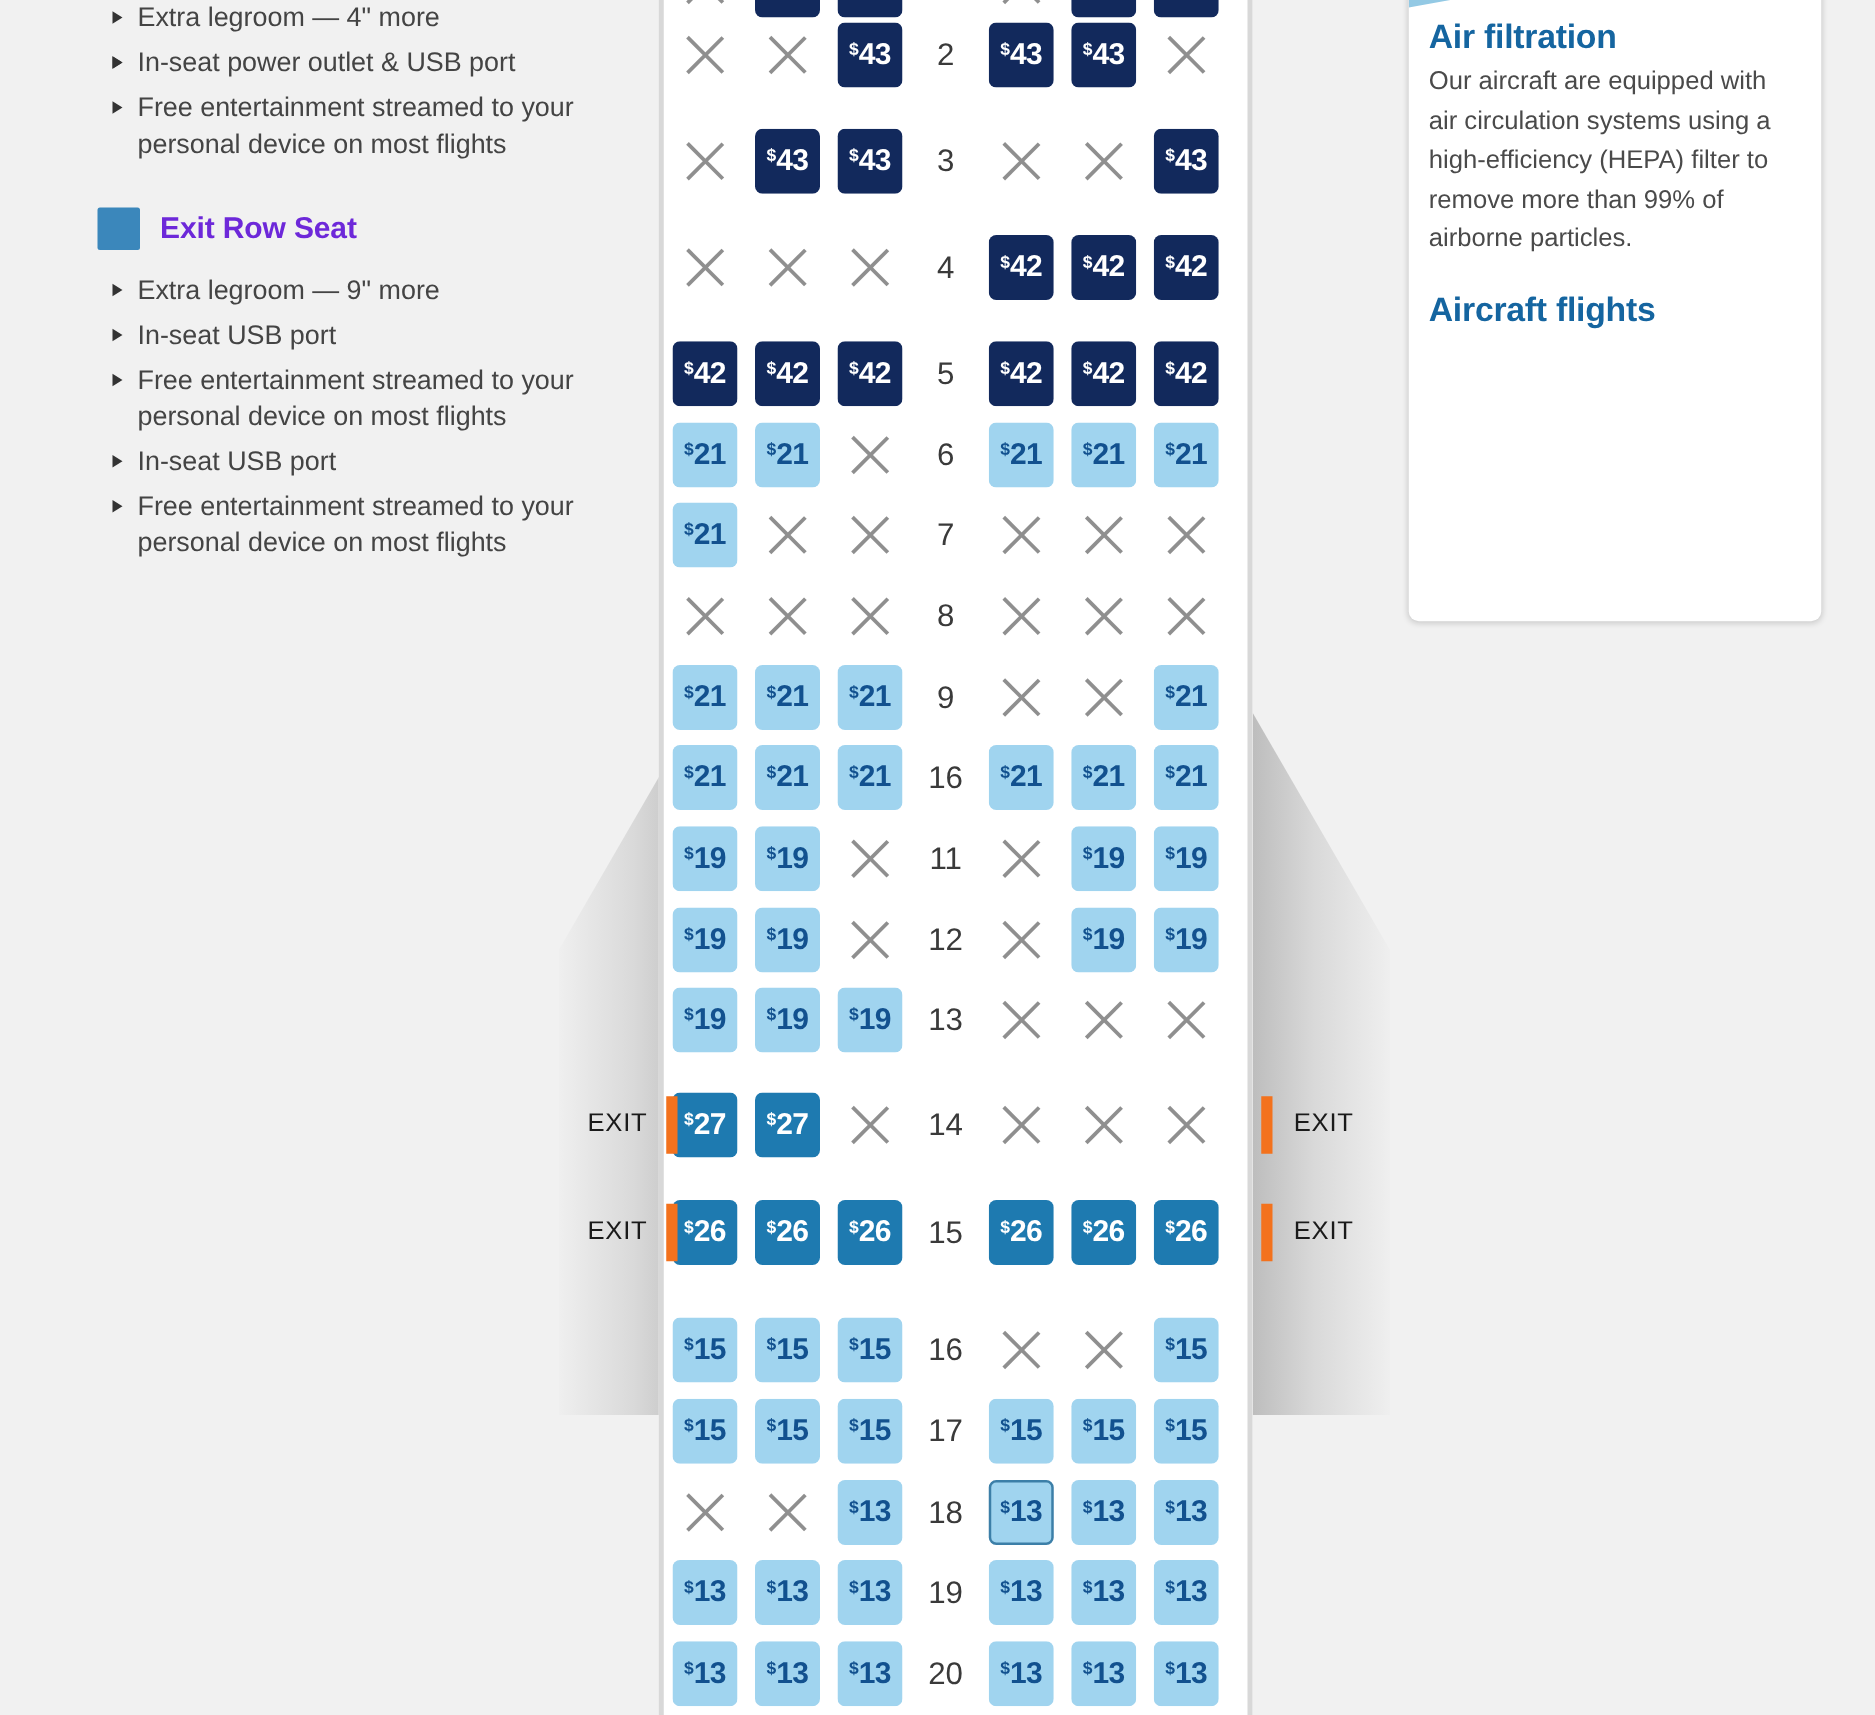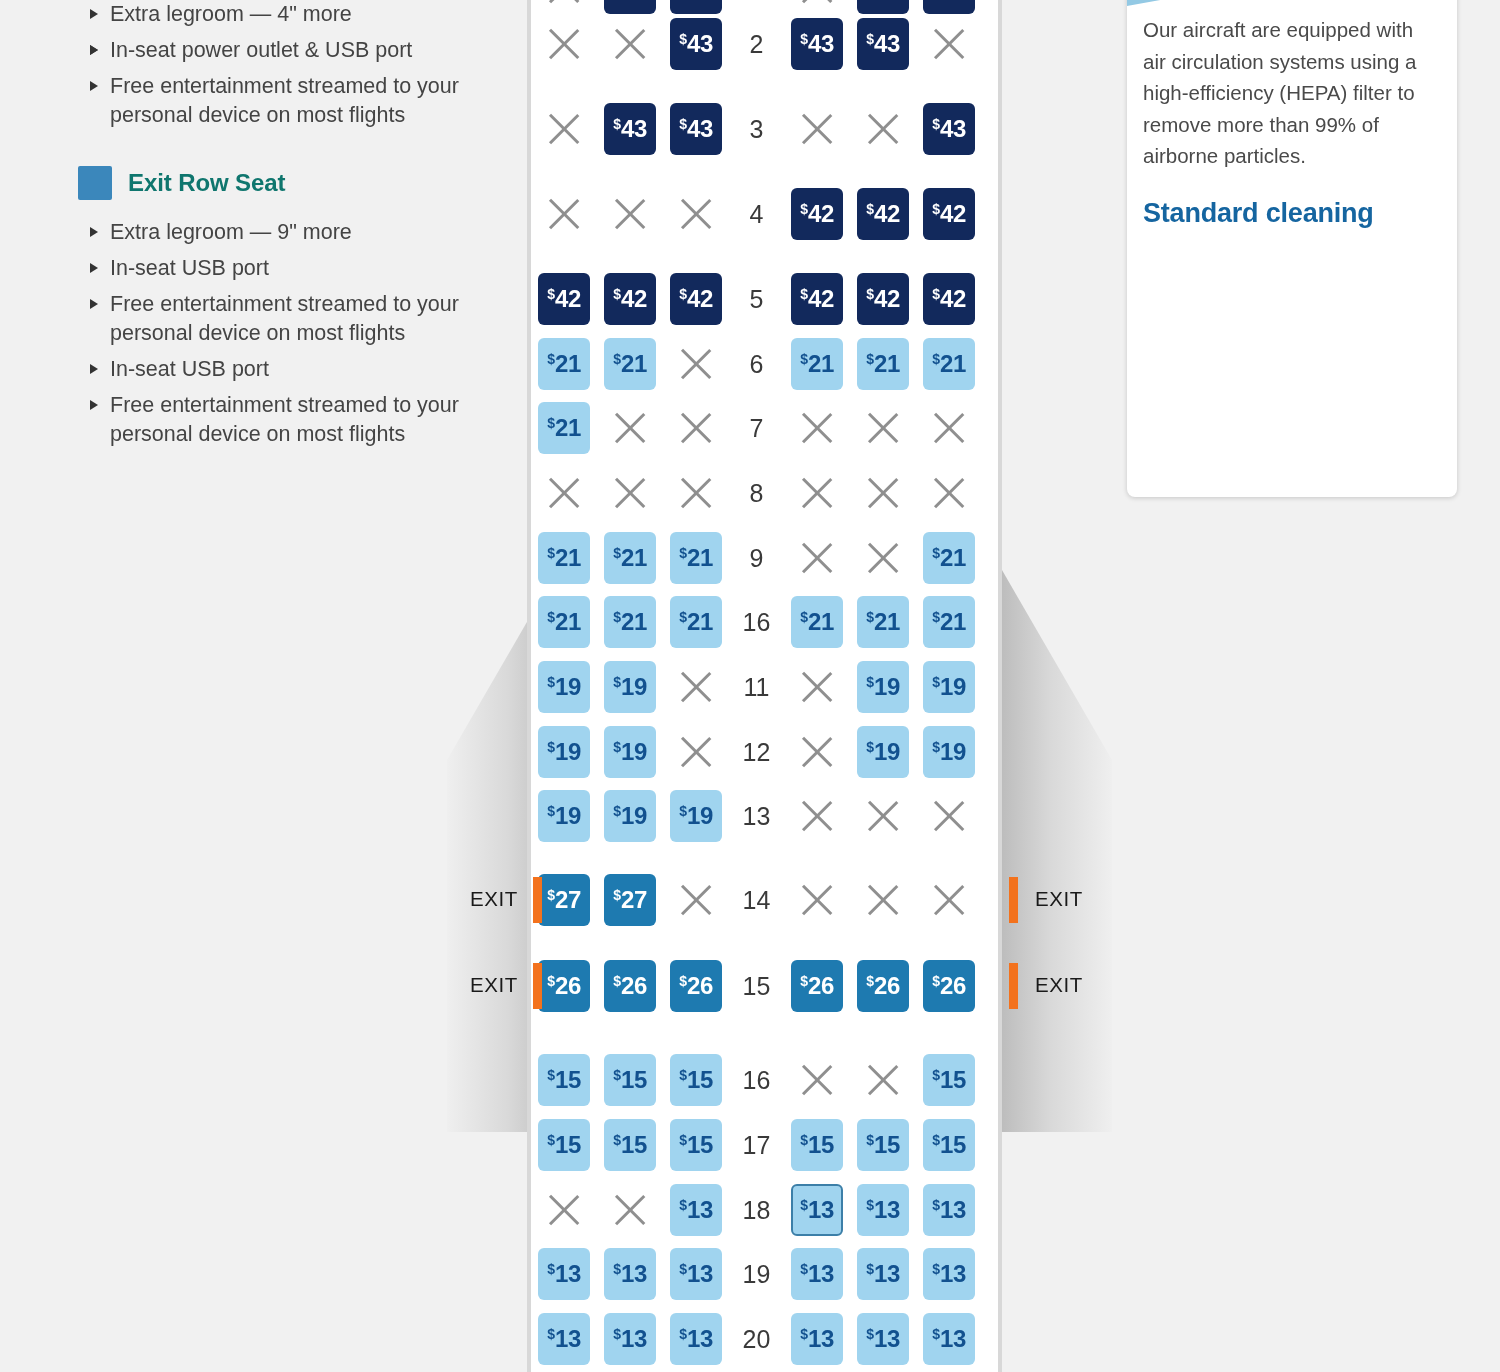--- a/index.html
+++ b/index.html
@@ -38,21 +38,21 @@
   .legend-head {
     display: flex; align-items: center;
     margin: 36px 0 18px 0;
   }
   .legend-swatch {
     width: 34px; height: 34px;
     border-radius: 2px;
     margin-right: 16px;
   }
   .legend-title {
-    font-size: 24px; font-weight: bold; color: #0f766e;
+    font-size: 24px; font-weight: bold; color: #6d28d9;
     letter-spacing: -0.1px;
   }
 
   
   #aircraft { position: absolute; left: 0; top: 0; width: 1130px; height: 1372px; }
 
   .wing {
     position: absolute;
     top: 570px; height: 562px; width: 110px;
   }
@@ -876,18 +876,19 @@
         <div class="exit-bar" style="left: 533px; top: 963px;"></div>
         <div class="exit-bar" style="left: 1009px; top: 963px;"></div>
       </div>
   </div>
 
   <div id="info-card">
     <svg id="card-curve" viewBox="0 0 330 64" preserveAspectRatio="none">
       <path d="M0,0 L330,0 L330,6 C250,4 120,24 0,46 Z" fill="#93c9e4"></path>
     </svg>
     <div class="card-body" id="card-sections">
+        <div class="card-h">Air filtration</div>
         <p class="card-p">Our aircraft are equipped with air circulation systems using a high-efficiency (HEPA) filter to remove more than 99% of airborne particles.</p>
-        <div class="card-h second">Standard cleaning</div>
+        <div class="card-h second">Aircraft flights</div>
       </div>
   </div>
 
 </div>
 
 </body></html>

